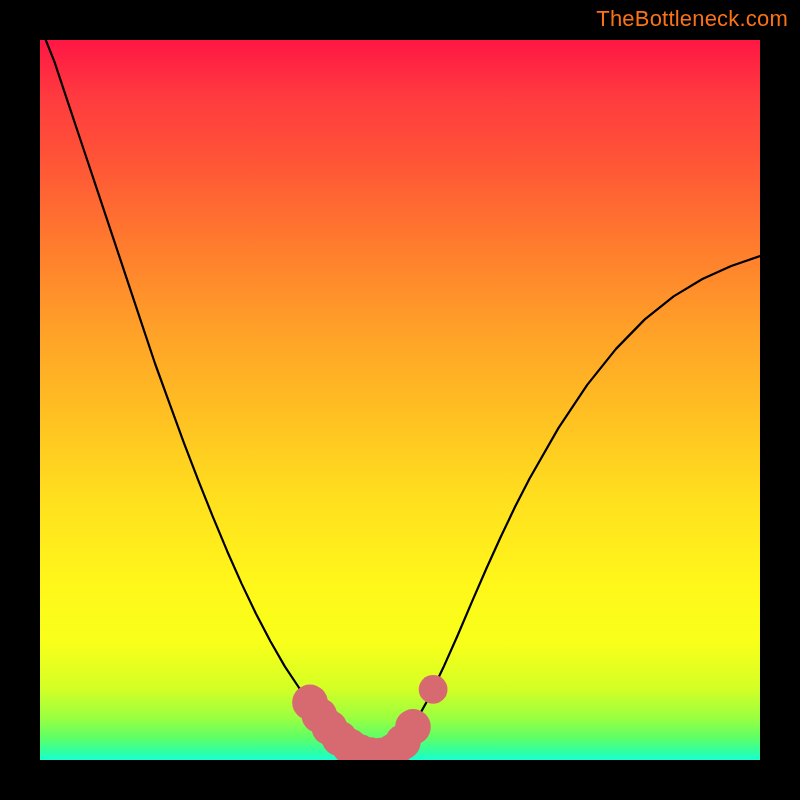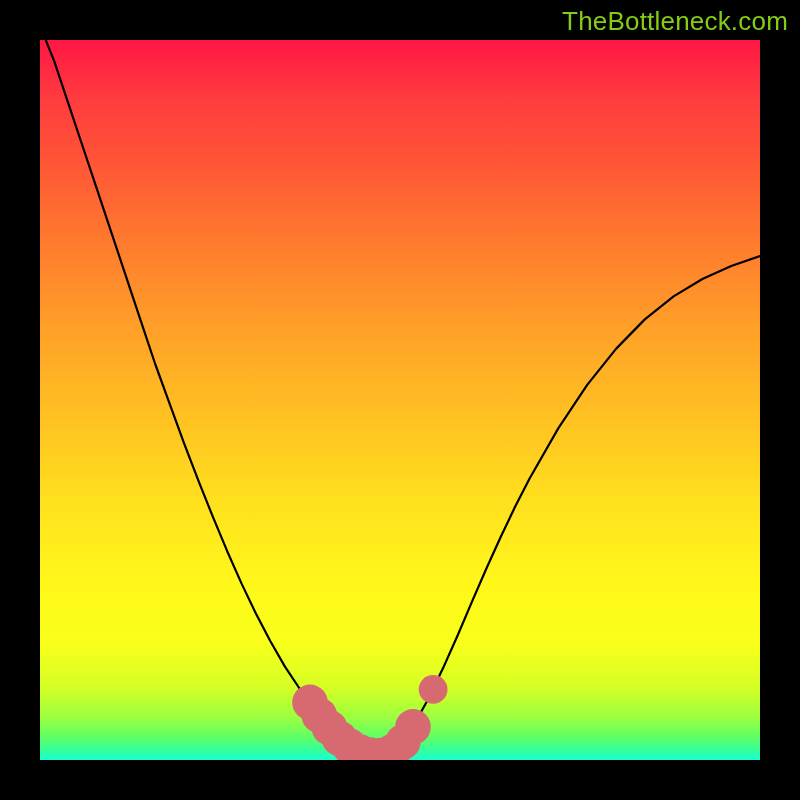--- a/index.html
+++ b/index.html
@@ -36,22 +36,22 @@
       #d4ff25 90%,
       #9dff3f 94%,
       #5cff68 97%,
       #2cffa8 99%,
       #1affd6 100%);
   }
   .watermark {
     position: absolute;
     top: 6px;
     right: 12px;
-    color: #84cc16;
-    font-size: 26px;
+    color: #f97316;
+    font-size: 22px;
     font-weight: 500;
     letter-spacing: 0.2px;
   }
   svg { display: block; }
 </style>
 </head>
 <body>
 <div class="frame">
 
   <div class="watermark">TheBottleneck.com</div>

